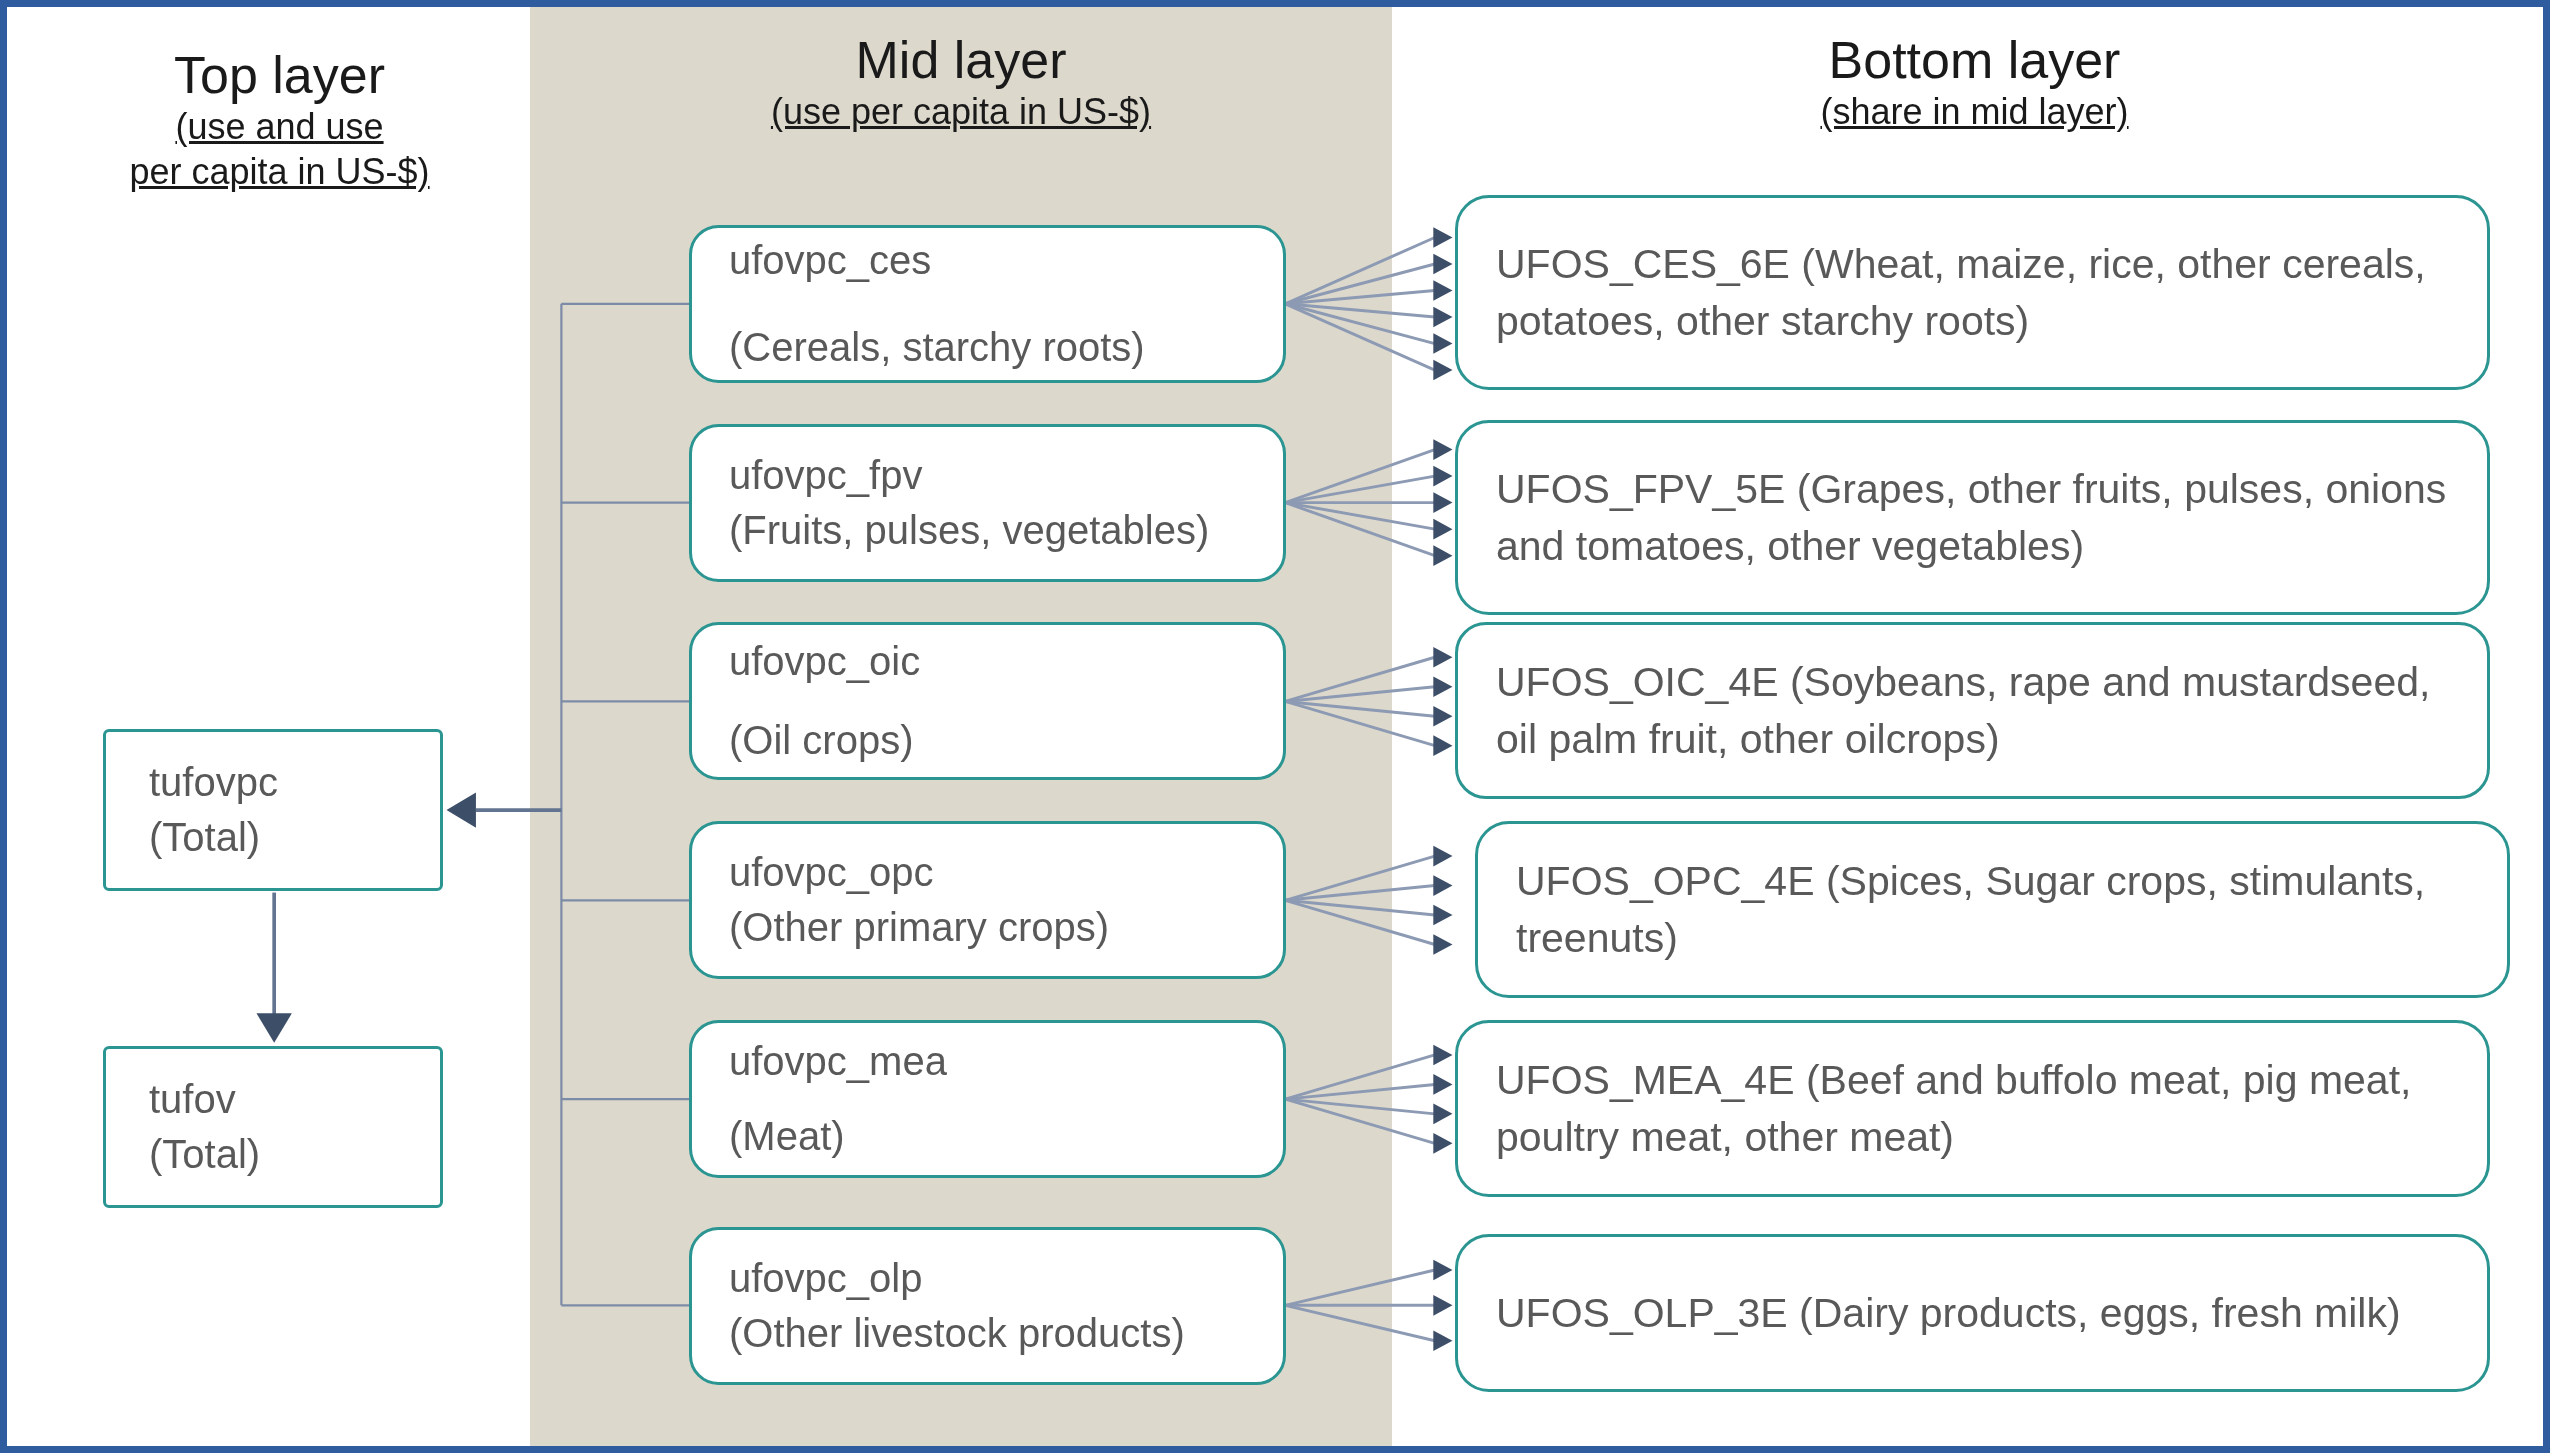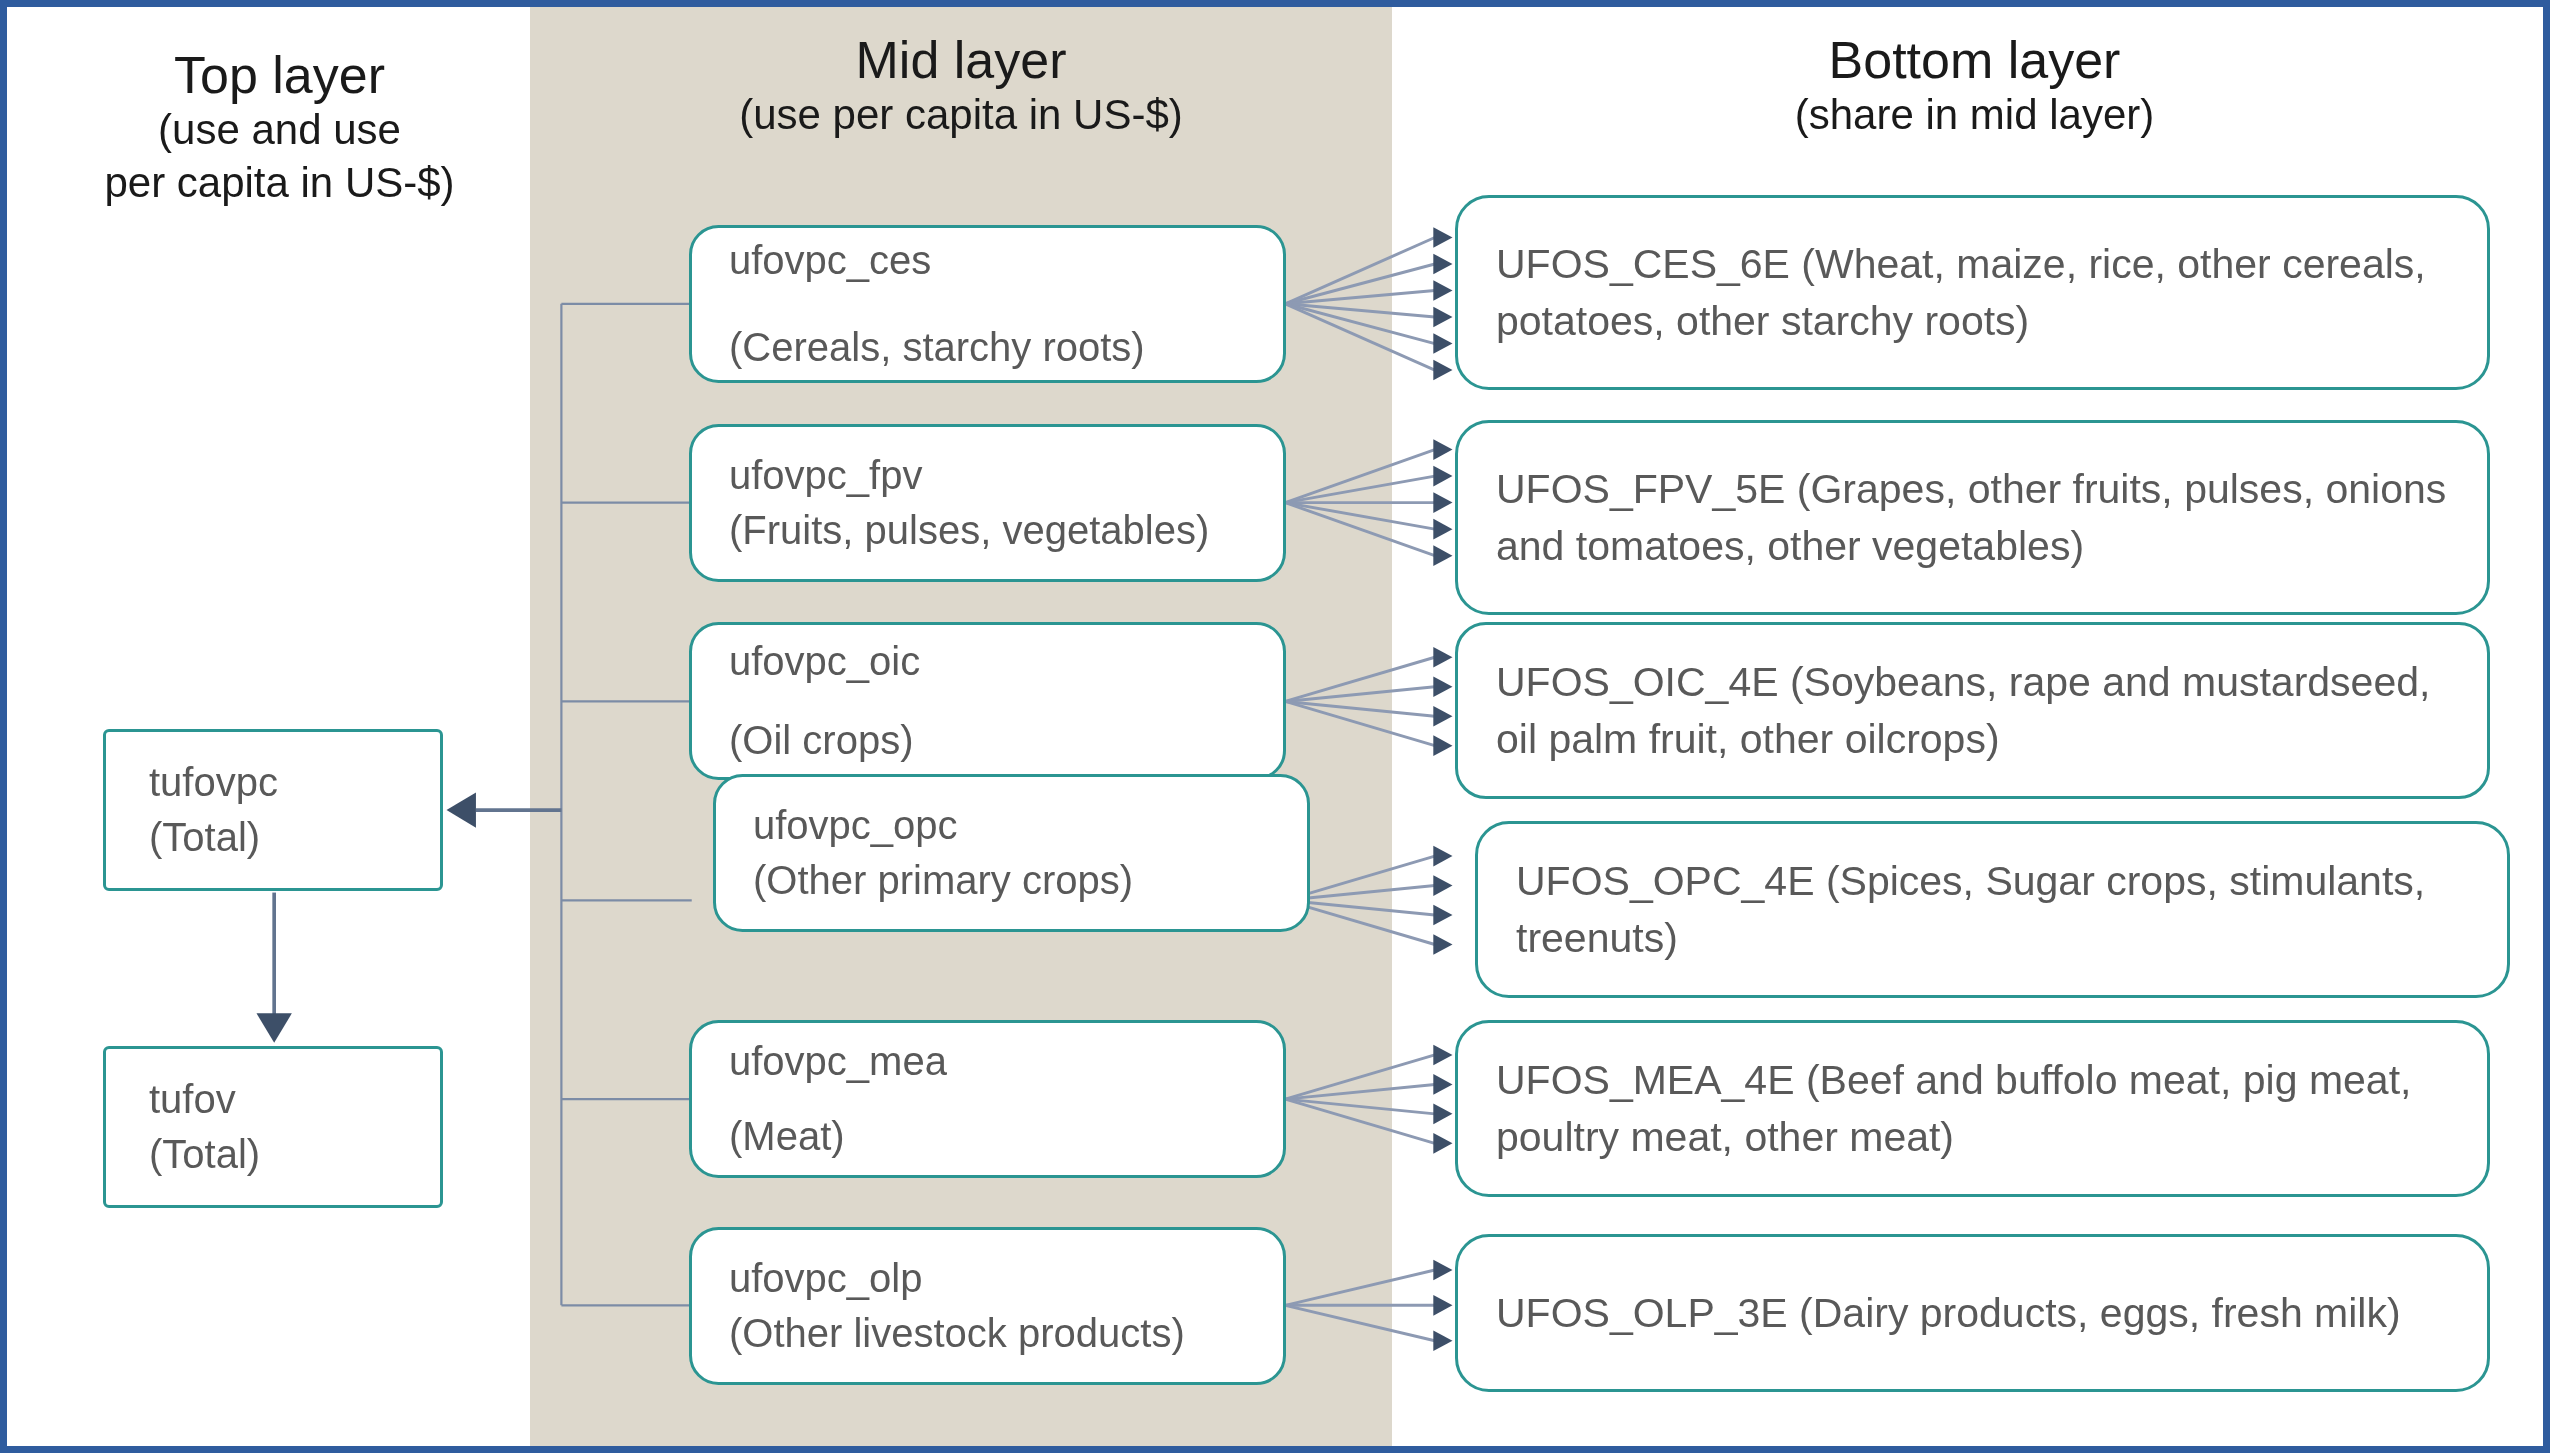--- a/index.html
+++ b/index.html
@@ -15,21 +15,21 @@
     border:7.4px solid #2f5c9e;
     pointer-events:none;z-index:10;
   }
   .band{
     position:absolute;left:530px;top:5.9px;width:862px;height:1442px;
     background:#ddd8cc;z-index:0;
   }
   #connectors{position:absolute;left:0;top:0;z-index:2;}
   .hdr{position:absolute;text-align:center;color:#1a1a1a;z-index:3;}
   .hdr .title{font-size:52px;line-height:1.12;}
-  .hdr .sub{font-size:42px;line-height:1.25;}
+  .hdr .sub{font-size:36px;line-height:1.25;text-decoration:underline;}
   .hdr-top{left:44px;top:46px;width:471px;}
   .hdr-mid{left:556px;top:31px;width:810px;}
   .hdr-bottom{left:1529px;top:31px;width:891px;}
   .node{
     position:absolute;
     background:#ffffff;
     border:3.7px solid #2b9592;
     box-sizing:border-box;
     color:#595959;
     display:flex;flex-direction:column;justify-content:center;
@@ -145,21 +145,21 @@
     <div>(Cereals, starchy roots)</div>
   </div>
   <div class="node mid-box" style="top: 424px;">
     <div>ufovpc_fpv</div>
     <div>(Fruits, pulses, vegetables)</div>
   </div>
   <div class="node mid-box" style="top: 622px; gap: 24px;">
     <div>ufovpc_oic</div>
     <div>(Oil crops)</div>
   </div>
-  <div class="node mid-box" style="top: 774px; margin-left: 24px;">
+  <div class="node mid-box" style="top: 821px;">
     <div>ufovpc_opc</div>
     <div>(Other primary crops)</div>
   </div>
   <div class="node mid-box" style="top: 1020px; gap: 20px;">
     <div>ufovpc_mea</div>
     <div>(Meat)</div>
   </div>
   <div class="node mid-box" style="top: 1227px;">
     <div>ufovpc_olp</div>
     <div>(Other livestock products)</div>

